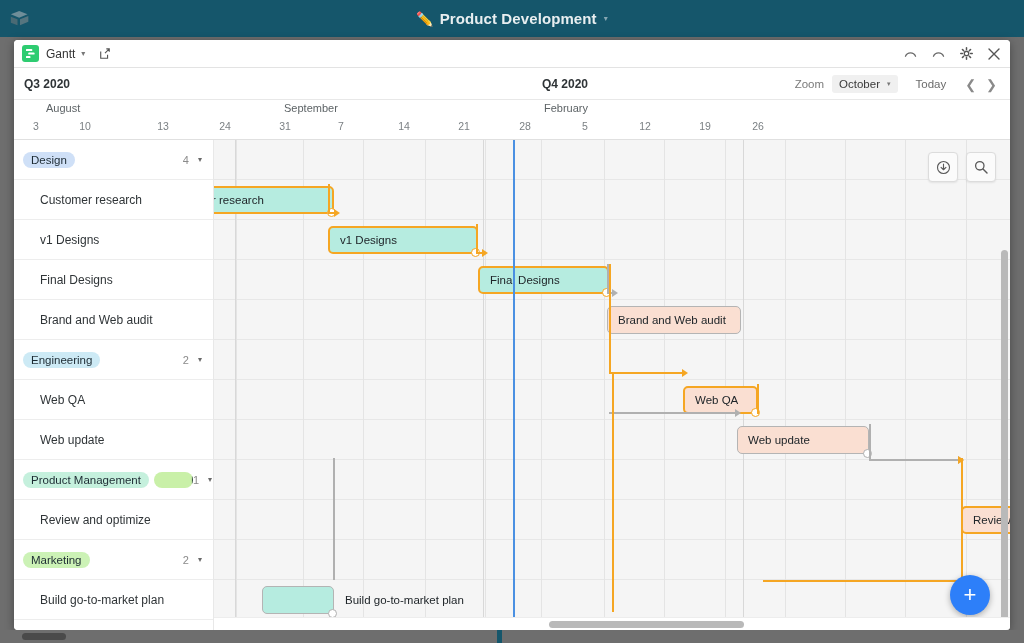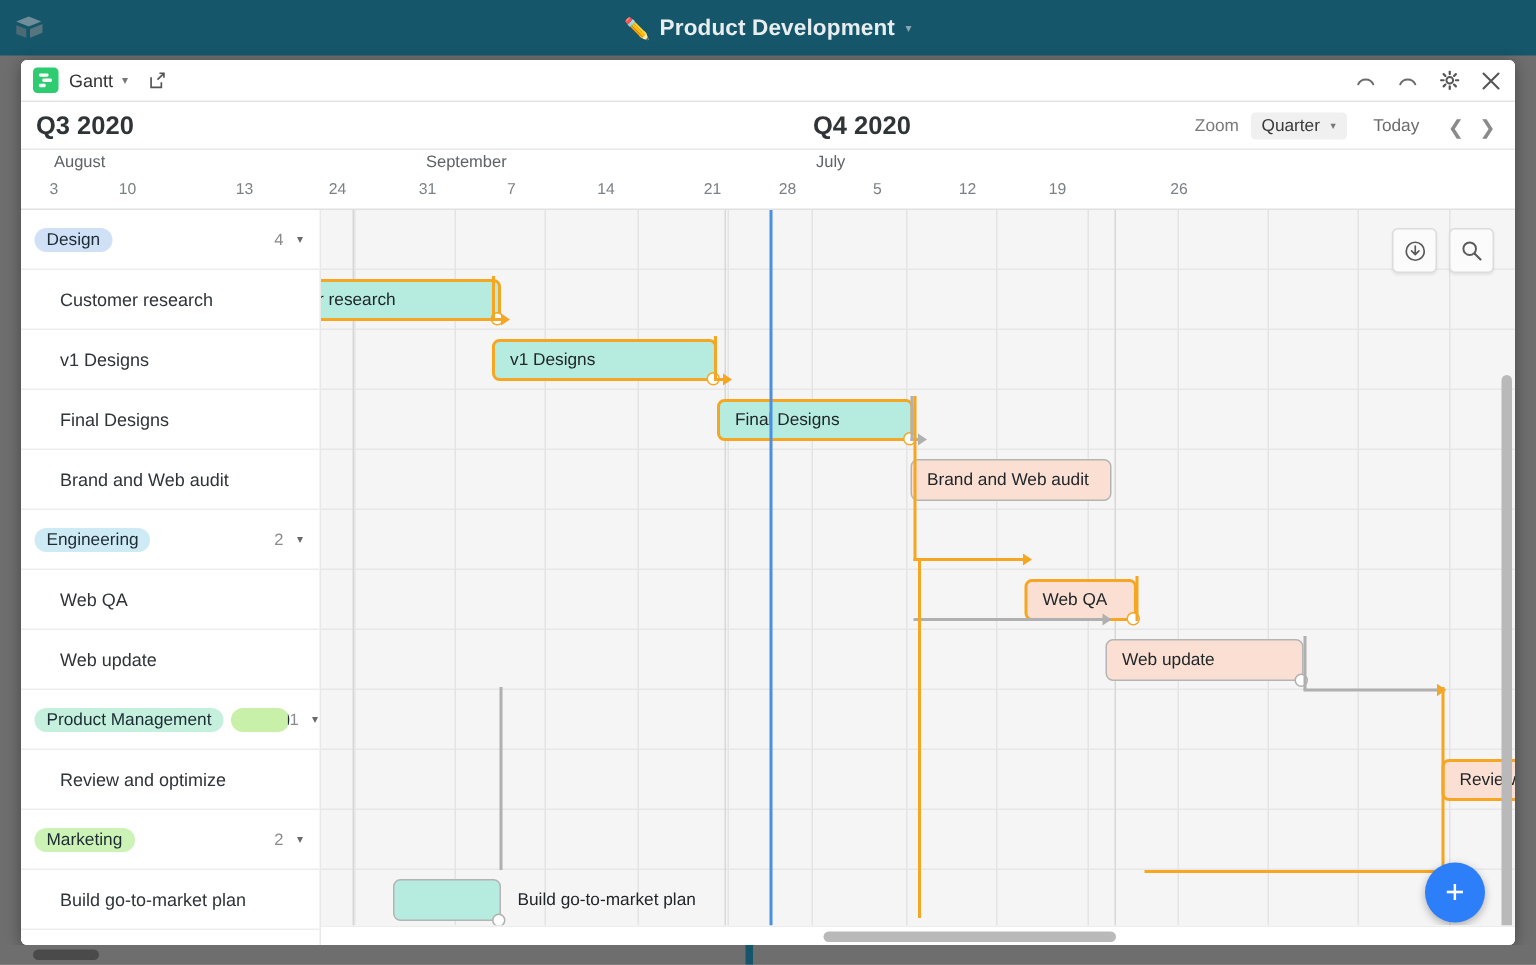--- a/index.html
+++ b/index.html
@@ -88,21 +88,21 @@
   .find-input::placeholder { color: #8a8a8a; }
   .kbd-badge {
     position: absolute; right: 8px; top: 9px;
     width: 14px; height: 14px; border-radius: 2px; background: #e4e4e4;
     display: flex; align-items: center; justify-content: center;
   }
   #tb-right {
     flex: 1; height: 32px; display: flex; align-items: center;
     padding: 0 8px 0 10px; position: relative;
   }
-  .q-label { font-size: 17px; font-weight: bold; color: #2f3437; }
+  .q-label { font-size: 12px; font-weight: bold; color: #2f3437; }
   #q3 { position: absolute; left: 10px; }
   #q4 { position: absolute; left: 528px; }
   .tb-spacer { flex: 1; }
   .zoom-word { font-size: 11.5px; color: #7a7a7a; margin-right: 8px; }
   .zoom-select {
     background: #f0f0f0; border-radius: 3px; padding: 3px 7px;
     font-size: 11.5px; color: #3a3a3a; display: flex; align-items: center; gap: 7px;
   }
   .zoom-select .c { font-size: 7px; color: #777; }
   .today-btn { font-size: 11.5px; color: #6b6b6b; margin: 0 14px 0 18px; }
@@ -284,50 +284,50 @@
     </span>
   </div>
 
   <div id="toolbar">
     <div id="tb-right">
       <span class="q-label" id="q3">Q3 2020</span>
       <span class="q-label" id="q4">Q4 2020</span>
       <span class="tb-spacer"></span>
       <span class="zoom-word">Zoom</span>
       <span class="zoom-select">
-        <span>Quarter</span>
+        <span>October</span>
         <span class="c">▾</span>
       </span>
       <span class="today-btn">Today</span>
       <span class="navarrow">❮</span>
       <span class="navarrow">❯</span>
     </div>
   </div>
 
   <div id="datehead">
     <div id="dh-right">
       <div id="months">
-          <div class="month-lbl" style="left: 22px;">August</div>
+          <div class="month-lbl" style="left: 32px;">August</div>
           <div class="month-lbl" style="left: 270px;">September</div>
-          <div class="month-lbl" style="left: 530px;">July</div>
+          <div class="month-lbl" style="left: 530px;">February</div>
         </div>
       <div class="tickwrap" id="ticks">
           <div class="tick" style="left: 22px;">3</div>
           <div class="tick" style="left: 71px;">10</div>
           <div class="tick" style="left: 149px;">13</div>
           <div class="tick" style="left: 211px;">24</div>
           <div class="tick" style="left: 271px;">31</div>
           <div class="tick" style="left: 327px;">7</div>
           <div class="tick" style="left: 390px;">14</div>
-          <div class="tick" style="left: 461px;">21</div>
+          <div class="tick" style="left: 450px;">21</div>
           <div class="tick" style="left: 511px;">28</div>
           <div class="tick" style="left: 571px;">5</div>
           <div class="tick" style="left: 631px;">12</div>
           <div class="tick" style="left: 691px;">19</div>
-          <div class="tick" style="left: 772px;">26</div>
+          <div class="tick" style="left: 744px;">26</div>
         </div>
     </div>
   </div>
 
   <div id="body-region">
     <div id="sidebar">
         <div class="grp-row">
           <span class="badge" style="background: rgb(207, 224, 247);">Design</span>
           <span class="grp-right">
             <span class="grp-count">4</span>

